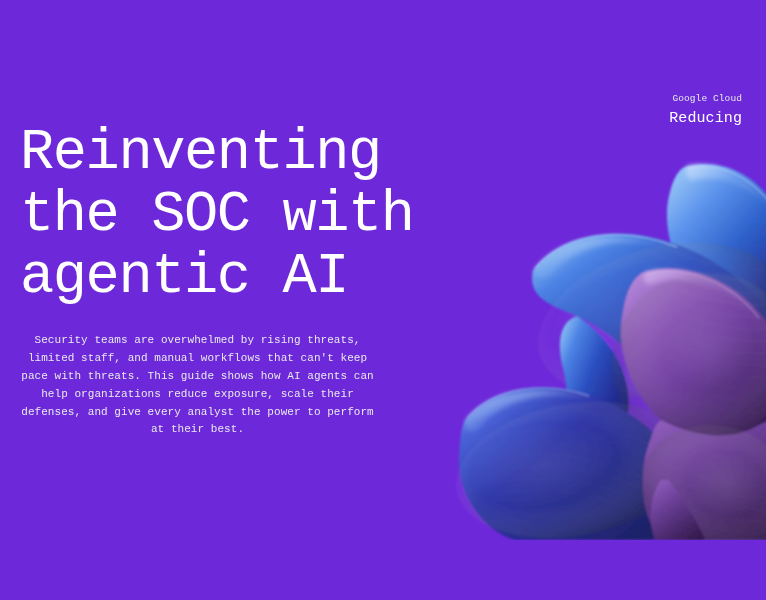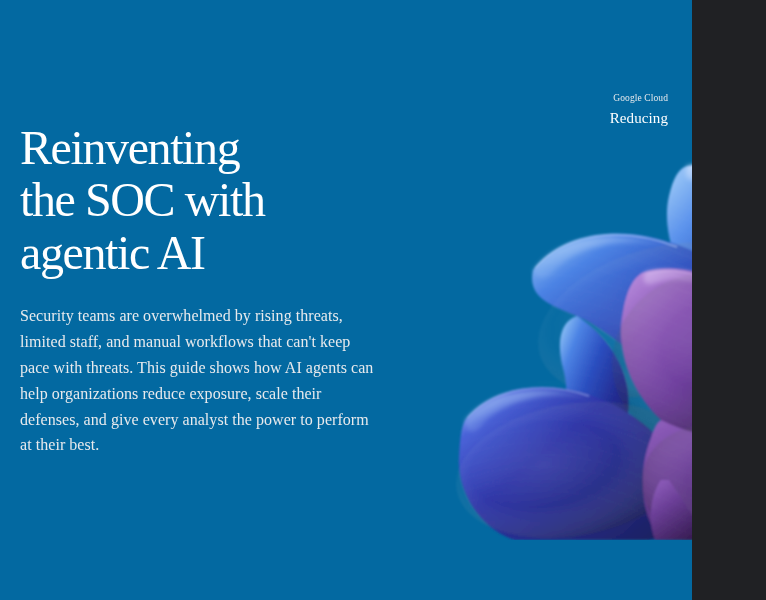--- a/index.html
+++ b/index.html
@@ -5,23 +5,23 @@
   * { margin:0; padding:0; box-sizing:border-box; }
 
   html, body {
     width:766px; height:600px;
     background:#202124;
     overflow:hidden;
   }
 
   .slide {
     position:relative;
-    width:692px; height:600px;
-    background:#0369a1;
-    font-family:Liberation Serif, serif;
+    width:766px; height:600px;
+    background:#6d28d9;
+    font-family:Liberation Mono, monospace;
     overflow:hidden;
   }
 
   
   .brand {
     position:absolute;
     top:94px; right:24px;
     text-align:right;
     line-height:1;
     z-index:5;
@@ -44,46 +44,47 @@
 
   
   .text-col {
     position:absolute;
     left:20px; top:122px;
     width:400px;
     z-index:4;
   }
 
   .headline {
-    font-size:48px;
+    font-size:57px;
     font-weight:400;
     line-height:1.09;
     letter-spacing:-1.4px;
     color:#ffffff;
     white-space:pre-line;
   }
 
   .subhead {
     margin-top:32px;
     font-size:19.5px;
     font-weight:700;
     line-height:1.32;
     letter-spacing:-0.2px;
     color:#ffffff;
     white-space:pre-line;
   }
 
   .body-copy {
     margin-top:24px;
     width:355px;
-    font-size:16px;
+    font-size:11px;
     font-weight:400;
     line-height:1.62;
     letter-spacing:0.05px;
     color:#e8eaed;
+    text-align:center;
   }
 
   
   .artwork {
     position:absolute;
     left:455px; top:120px;
     width:330px; height:420px;
     z-index:1;
     pointer-events:none;
   }

